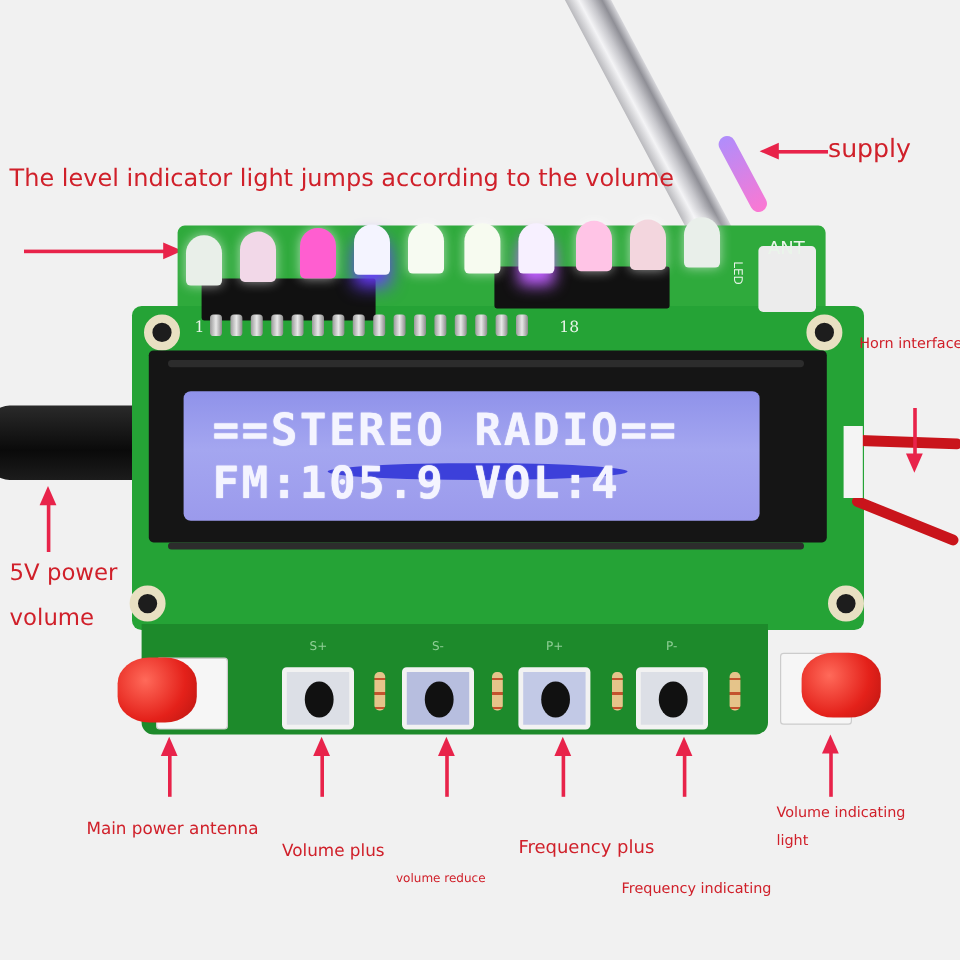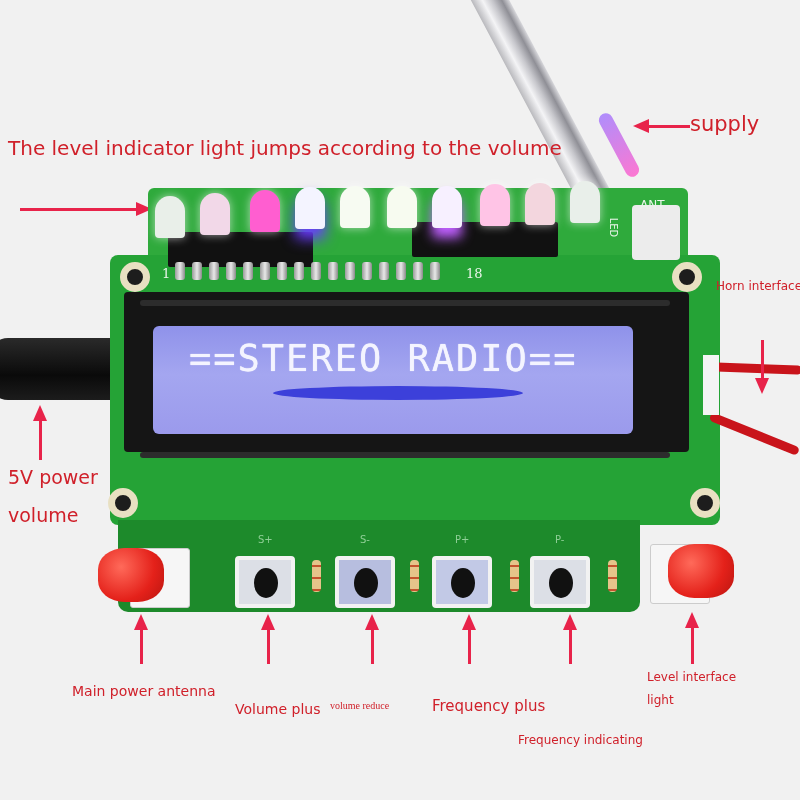--- a/index.html
+++ b/index.html
@@ -74,22 +74,22 @@
     position: absolute; left: 124px; top: 292px; width: 565px; height: 160px;
     background: #151515; border-radius: 4px;
   }
   .lcd-rail { position: absolute; left: 140px; width: 530px; height: 6px; background: #2c2c2c; border-radius: 3px; }
   .lcd-screen {
     position: absolute; left: 153px; top: 326px; width: 480px; height: 108px;
     background: linear-gradient(180deg, #8f92ea 0%, #a4a6f0 45%, #9b9aec 100%);
     border-radius: 6px; overflow: hidden;
   }
   .lcd-line {
-    position: absolute; left: 36px; color: #f4f4ff;
-    font-family: "DejaVu Sans Mono", monospace; font-weight: normal;
+    position: absolute; left: 24px; color: #f4f4ff;
+    font-family: "DejaVu Sans Mono", monospace; font-weight: bold;
     font-size: 37px; letter-spacing: 2px; line-height: 1;
     text-shadow: 0 0 1px #fff;
   }
   .lcd-smudge {
     position: absolute; left: 120px; top: 60px; width: 250px; height: 14px;
     background: #2a2fd6; border-radius: 50%; opacity: 0.85;
   }
 
   
   .plug {
@@ -138,21 +138,21 @@
 
 <div class="arrow-line" style="left:20px; top:208px; width:118px; height:3px;"></div>
 <div class="arrow-head" style="left:136px; top:202px; border-left:16px solid #e8234a; border-top:7px solid transparent; border-bottom:7px solid transparent;"></div>
 
 <div class="plug"></div>
 
 <div class="pcb-top"></div>
 <div class="pcb-main"></div>
 <div class="pcb-bottom"></div>
 <div class="ant-pad"></div>
-<div class="silk" style="left:640px; top:198px; font-family:'DejaVu Sans',sans-serif; font-size:12px;">ANT</div>
+<div class="silk" style="left:640px; top:198px; font-family:'DejaVu Sans',sans-serif; font-size:15px;">ANT</div>
 <div class="silk" style="left:604px; top:222px; font-family:'DejaVu Sans',sans-serif; font-size:10px; transform:rotate(90deg);">LED</div>
 
 <div class="chip" style="left:168px; top:232px; width:145px;"></div>
 <div class="chip" style="left:412px; top:222px; width:146px;"></div>
 
 <div class="led" style="left:155px; top:196px; background:#e9efe9;"></div>
 <div class="led" style="left:200px; top:193px; background:#f2d8e8;"></div>
 <div class="led" style="left:250px; top:190px; background:#ff5ed0;"></div>
 <div class="led" style="left:295px; top:187px; background:#f4f4ff; box-shadow:0 10px 14px #6a3cff;"></div>
 <div class="led" style="left:340px; top:186px; background:#f7fbf2;"></div>
@@ -187,20 +187,21 @@
 <div class="mount-hole" style="left:672px; top:262px;"></div>
 <div class="mount-hole" style="left:108px; top:488px;"></div>
 <div class="mount-hole" style="left:690px; top:488px;"></div>
 
 <div class="lcd-bezel"></div>
 <div class="lcd-rail" style="top:300px;"></div>
 <div class="lcd-rail" style="top:452px;"></div>
 <div class="lcd-screen">
   <div class="lcd-smudge"></div>
   <div class="lcd-line" style="top:14px;">==STEREO RADIO==</div>
+  <div class="lcd-line" style="top:58px;">FM:105.9 VOL:4</div>
 </div>
 
 <div class="wire" style="left:712px; top:364px; width:90px; transform:rotate(2deg);"></div>
 <div class="wire" style="left:712px; top:412px; width:95px; transform:rotate(22deg); transform-origin:0 0;"></div>
 <div class="abs" style="left:703px; top:355px; width:16px; height:60px; background:#f4f4f4;"></div>
 
 <div class="label" style="left:716px; top:279px; font-size:12px;">Horn interface</div>
 <div class="arrow-line" style="left:761px; top:340px; width:3px; height:40px;"></div>
 <div class="arrow-head" style="left:755px; top:378px; border-top:16px solid #e8234a; border-left:7px solid transparent; border-right:7px solid transparent;"></div>
 
@@ -251,17 +252,17 @@
 <div class="arrow-line" style="left:468px; top:628px; width:3px; height:36px;"></div>
 
 <div class="arrow-head" style="left:563px; top:614px; border-bottom:16px solid #e8234a; border-left:7px solid transparent; border-right:7px solid transparent;"></div>
 <div class="arrow-line" style="left:569px; top:628px; width:3px; height:36px;"></div>
 
 <div class="arrow-head" style="left:685px; top:612px; border-bottom:16px solid #e8234a; border-left:7px solid transparent; border-right:7px solid transparent;"></div>
 <div class="arrow-line" style="left:691px; top:626px; width:3px; height:38px;"></div>
 
 <div class="label" style="left:72px; top:683px; font-size:14px;">Main power antenna</div>
 <div class="label" style="left:235px; top:701px; font-size:14px;">Volume plus</div>
-<div class="label" style="left:330px; top:700px; font-size:10px;font-family:Liberation Serif, serif;">volume reduce</div>
+<div class="label" style="left:330px; top:727px; font-size:10px;">volume reduce</div>
 <div class="label" style="left:432px; top:697px; font-size:15px;">Frequency plus</div>
 <div class="label" style="left:518px; top:733px; font-size:12px;">Frequency indicating</div>
-<div class="label" style="left:647px; top:670px; font-size:12px;">Level interface</div>
+<div class="label" style="left:647px; top:670px; font-size:12px;">Volume indicating</div>
 <div class="label" style="left:647px; top:693px; font-size:12px;">light</div>
 
 </body></html>

